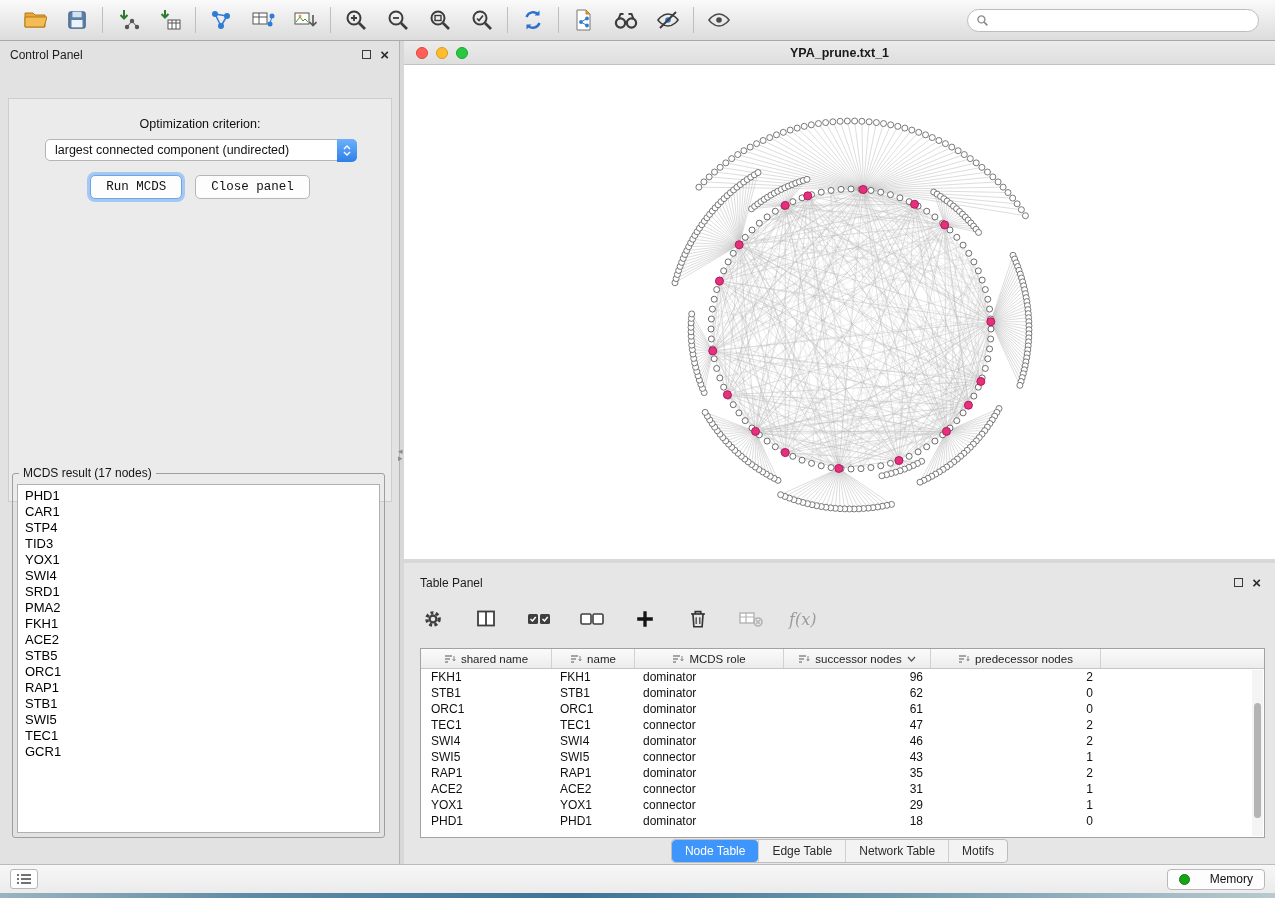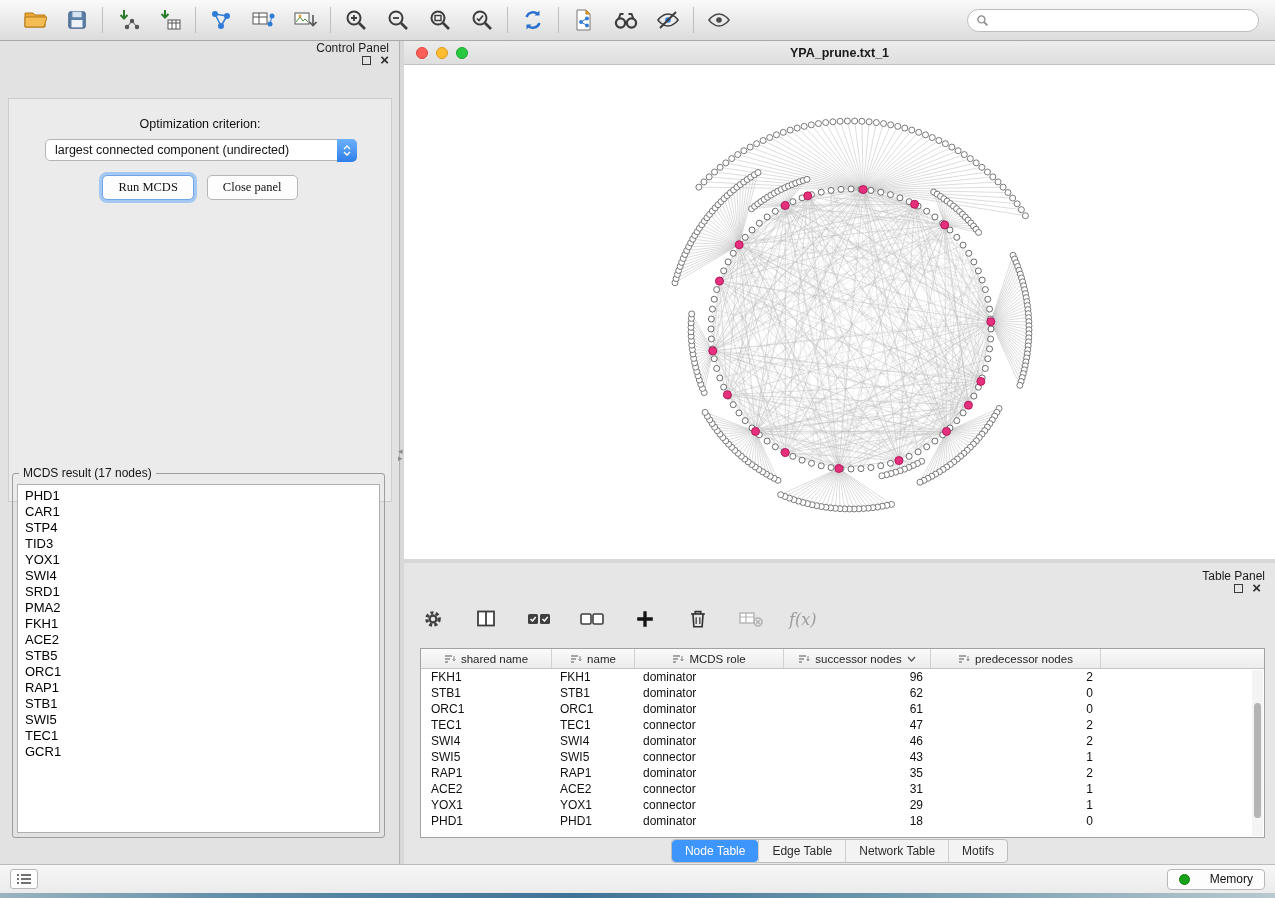--- a/index.html
+++ b/index.html
@@ -13,21 +13,21 @@
   .tb-group { display:flex; align-items:center; gap:10px; padding:0 9px; }
   .tb-sep { width:1px; height:26px; background:#bfbfbf; }
   .tb-btn { width:32px; height:30px; display:flex; align-items:center; justify-content:center; border-radius:4px; }
   .search-wrap { margin-left:auto; margin-right:6px; width:292px; height:23px; background:#fff;
     border:1px solid #bdbdbd; border-radius:12px; display:flex; align-items:center; padding:0 8px; gap:5px; }
   .search-wrap input { border:none; outline:none; flex:1; font-size:12px; background:transparent; font-family:"Liberation Sans",sans-serif; }
 
   
   .control-panel { position:absolute; left:0; top:41px; width:400px; height:823px;
     background:#e2e2e2; border-right:1px solid #b3b3b3; }
-  .panel-header { height:27px; display:flex; align-items:flex-end; padding:0 10px; font-size:12px; color:#1c1c1c;flex-direction:column; }
+  .panel-header { height:27px; display:flex; align-items:center; padding:0 10px; font-size:12px; color:#1c1c1c; }
   .win-btns { margin-left:auto; display:flex; align-items:center; gap:9px; }
   .float-btn { width:9px; height:9px; border:1.4px solid #3a3a3a; display:inline-block; }
   .close-btn { font-size:15px; font-weight:bold; color:#2d2d2d; line-height:10px; }
 
   .cp-tabs { position:absolute; left:0; top:32px; width:100%; display:flex; justify-content:center; }
   .seg { display:flex; border:1px solid #bdbdbd; border-radius:4px; overflow:hidden; background:#f3f3f3; }
   .seg .tab { font-size:12px; padding:4px 13px; color:#2b2b2b; border-left:1px solid #cfcfcf; cursor:default; }
   .seg .tab:first-child { border-left:none; }
   .seg .tab.active { background:#3e95fb; color:#fff; border-left-color:#3e95fb; border-radius:4px; }
 
@@ -35,21 +35,21 @@
     background:#ebebeb; border:1px solid #cdcdcd; }
   .opt-label { position:absolute; left:0; top:18px; width:100%; text-align:center; font-size:12.5px; color:#101010; }
   .dropdown { position:absolute; left:36px; top:40px; width:312px; height:22px; background:#fff;
     border:1px solid #b5b5b5; border-radius:5px; display:flex; align-items:center; font-size:12.5px; color:#111; }
   .dropdown .dd-text { flex:1; padding-left:9px; white-space:nowrap; overflow:hidden; }
   .dd-stepper { width:20px; height:23px; margin:-1px -1px -1px 0; border-radius:0 5px 5px 0;
     background:linear-gradient(#6db1fb,#2e7fe8); display:flex; flex-direction:column; align-items:center; justify-content:center; gap:1px; }
   .dd-stepper svg { display:block; }
   .btn-row { position:absolute; left:0; top:76px; width:100%; display:flex; justify-content:center; gap:13px; }
   .push-btn { font-size:12.5px; color:#111; background:#fdfdfd; border:1px solid #b6b6b6; border-radius:5px;
-    padding:4px 15px; font-family:Liberation Serif, serif; }
+    padding:4px 15px; font-family:Liberation Mono, monospace; }
   .push-btn.default-focus { border-color:#6ea4e8; box-shadow:0 0 0 3px rgba(96,165,250,0.5); }
 
   .mcds-fieldset { position:absolute; left:12px; top:425px; width:373px; height:372px;
     border:1px solid #9e9e9e; border-radius:3px; }
   .mcds-fieldset legend { font-size:12px; color:#141414; margin-left:6px; padding:0 4px; }
   .mcds-list { position:absolute; left:4px; right:4px; top:4px; bottom:4px; background:#fff;
     border:1px solid #b0b0b0; overflow:hidden; padding:3px 0 0 7px; }
   .mcds-item { font-size:13px; color:#000; line-height:16px; }
 
   

